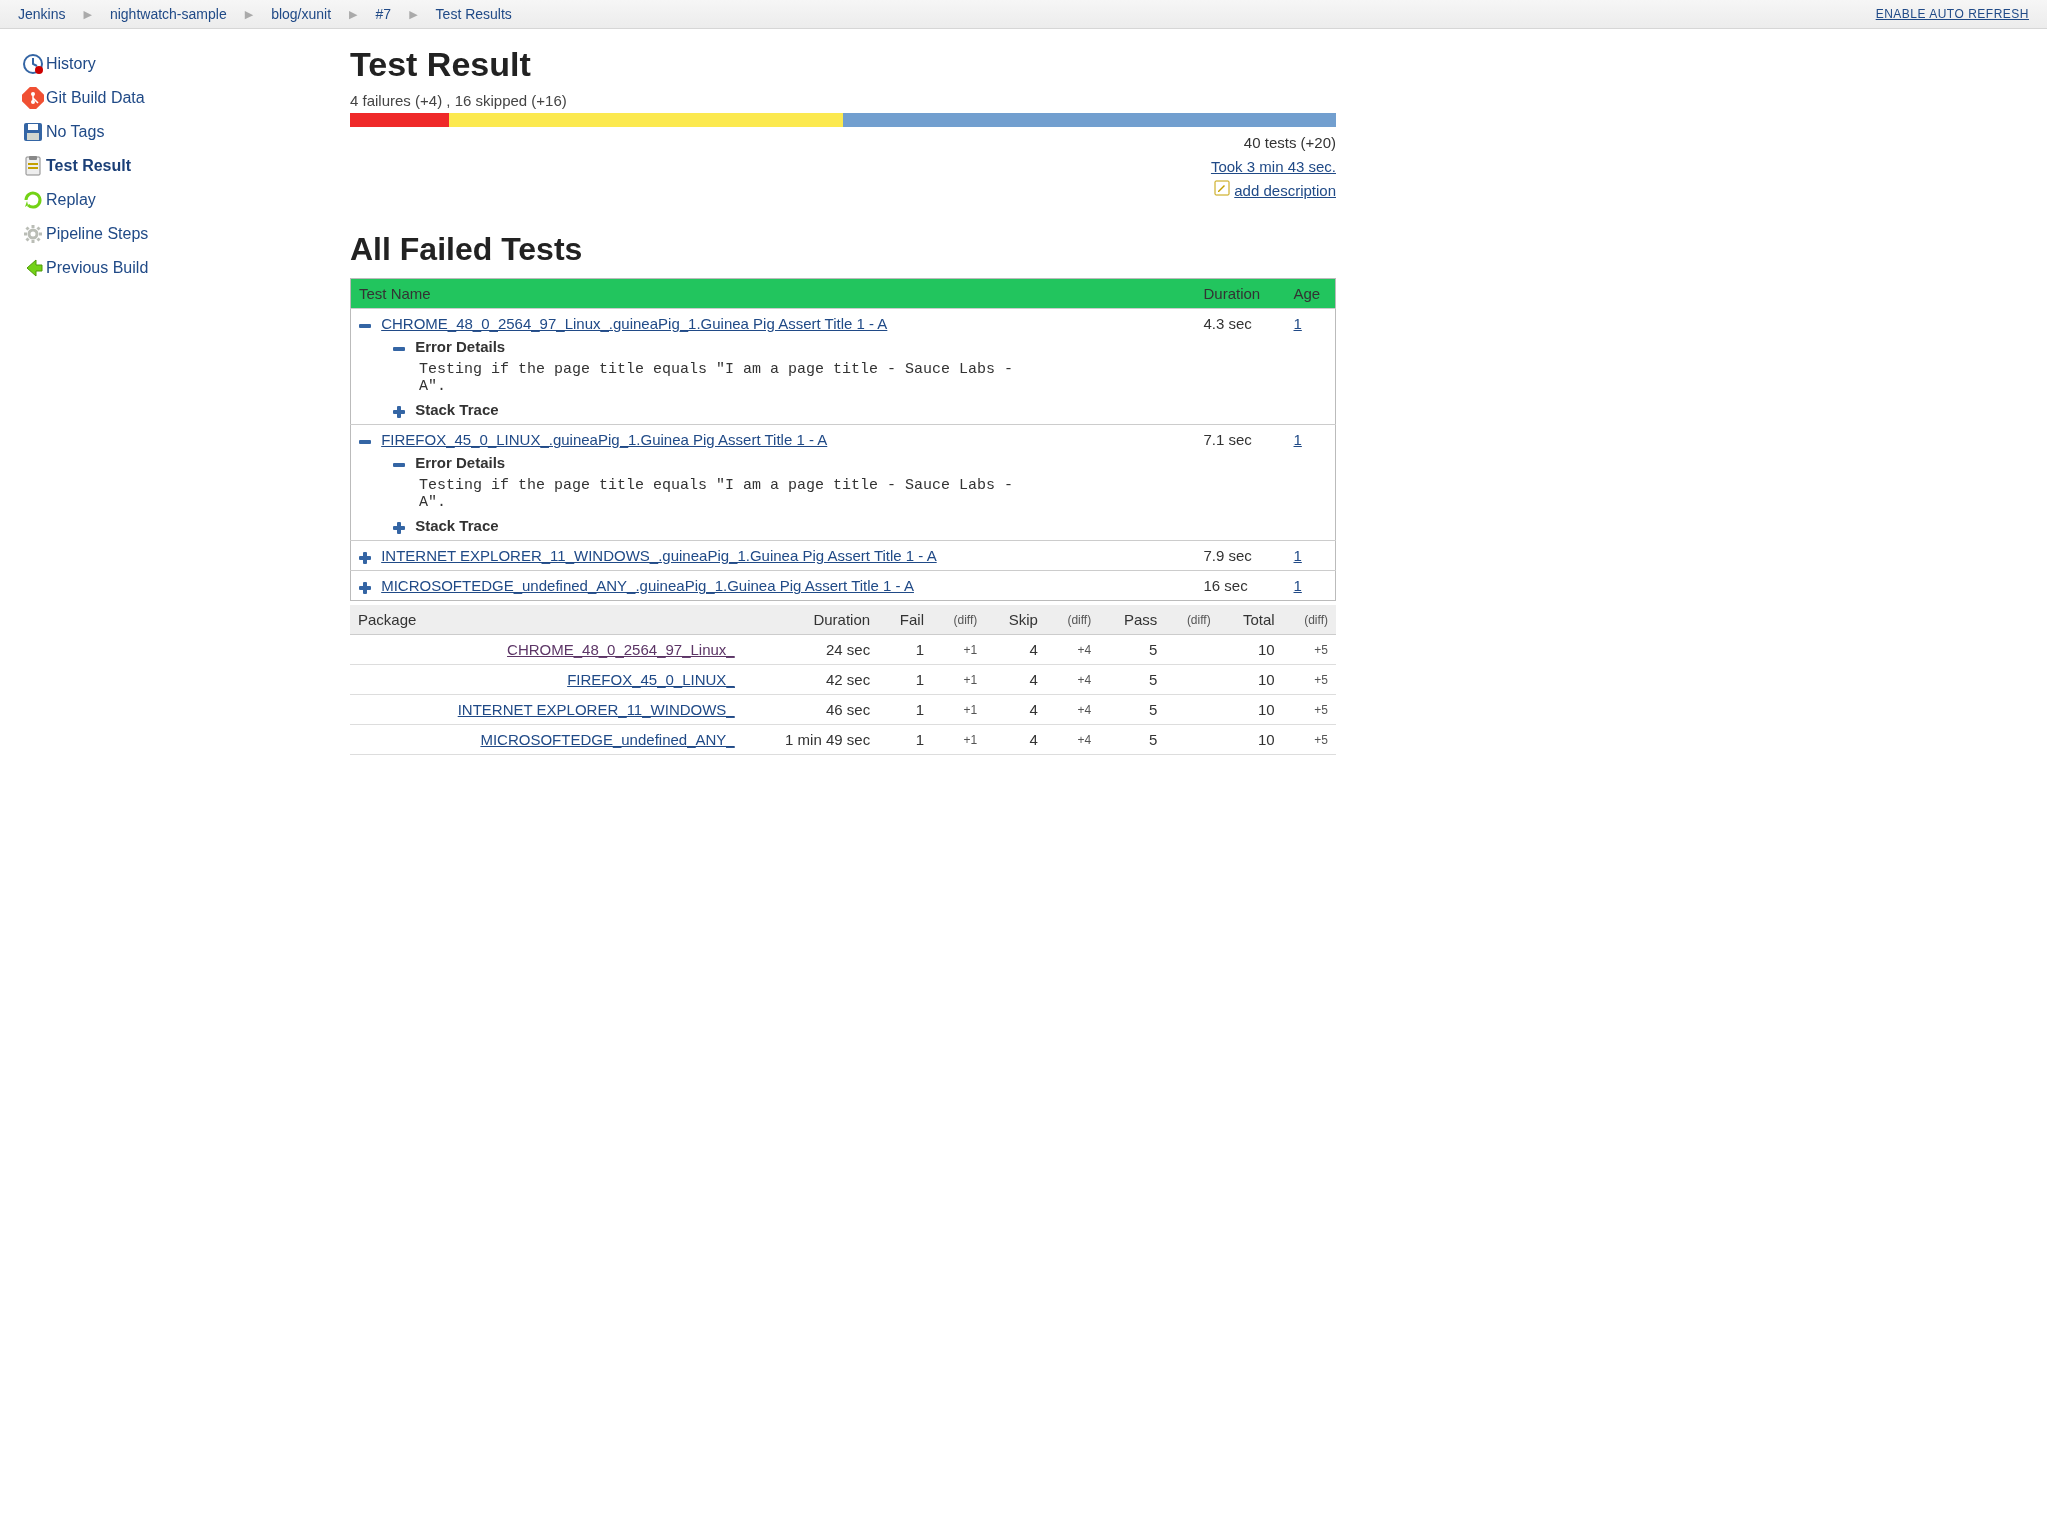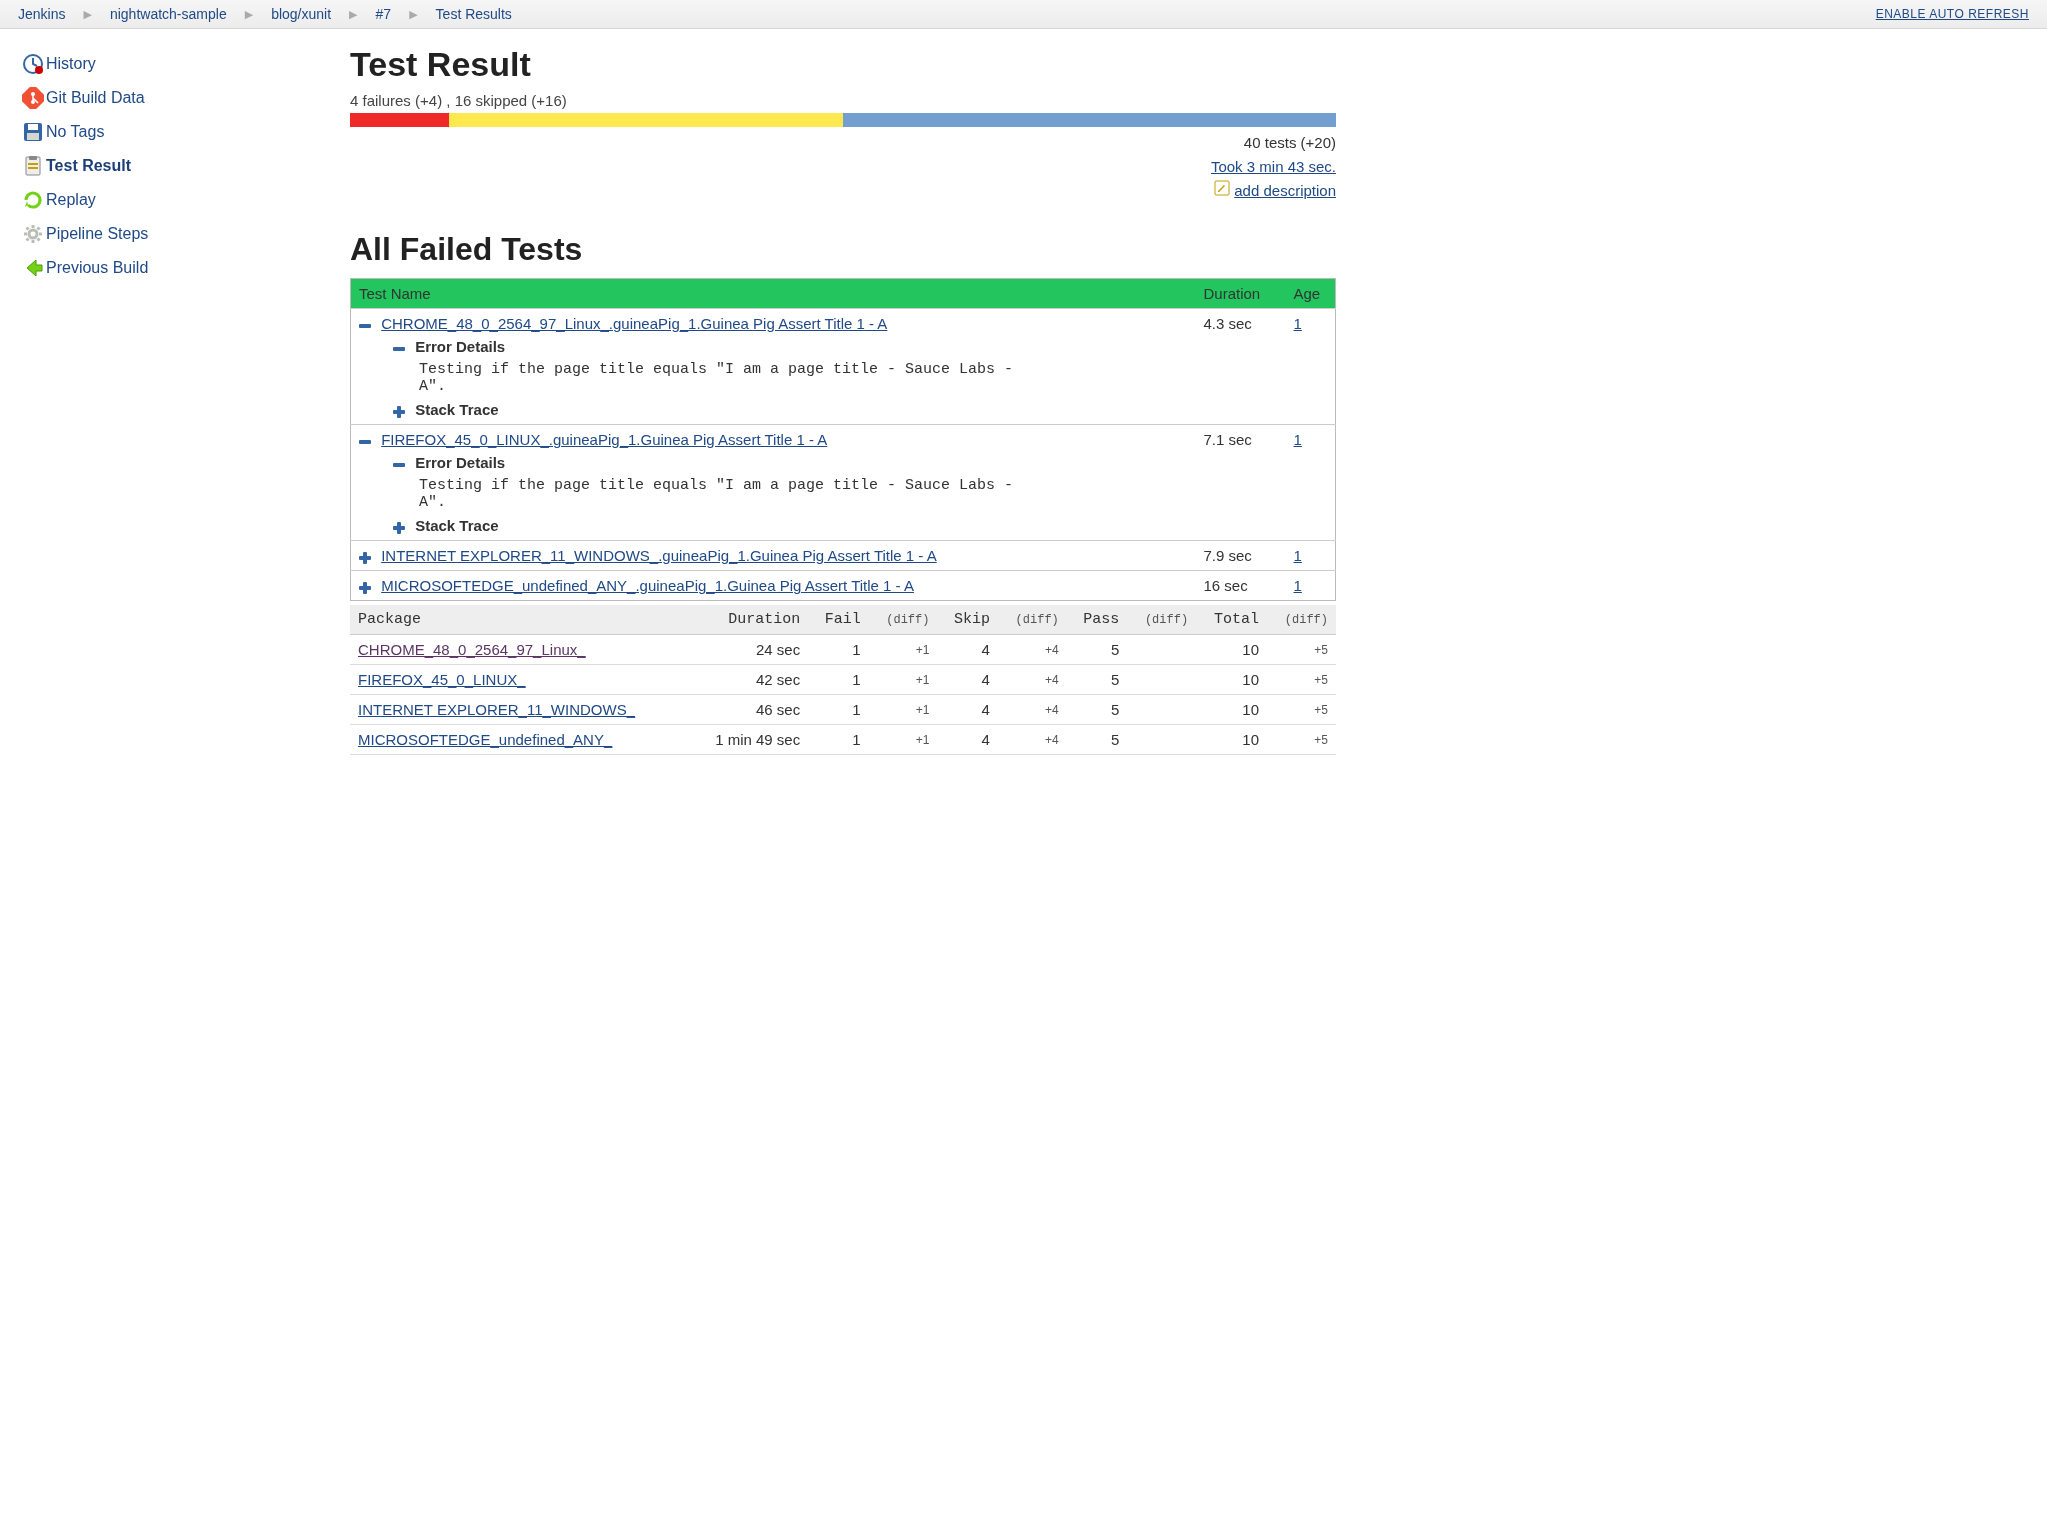--- a/index.html
+++ b/index.html
@@ -100,26 +100,26 @@
     width:100%;
     border-collapse:collapse;
     margin-top:4px;
   }
   table.all-tests th {
     background:#eee;
     text-align:left;
     font-weight:400;
     padding:6px 8px;
     border-bottom:1px solid #ccc;
-    font-family:Liberation Mono, monospace;
   }
   table.all-tests th.right, table.all-tests td.right { text-align:right;}
   table.all-tests td {
     padding:6px 8px;
     border-bottom:1px solid #ddd;
+    text-align:right;
   }
   table.all-tests td.pkg a { text-decoration:underline;}
   .diff { font-size:12px; color:#555;}
   .visited { color:#5c3566 !important;}
 </style>
 </head>
 <body>
 
 <div class="breadcrumb-bar">
   <div class="breadcrumb" id="breadcrumb">

